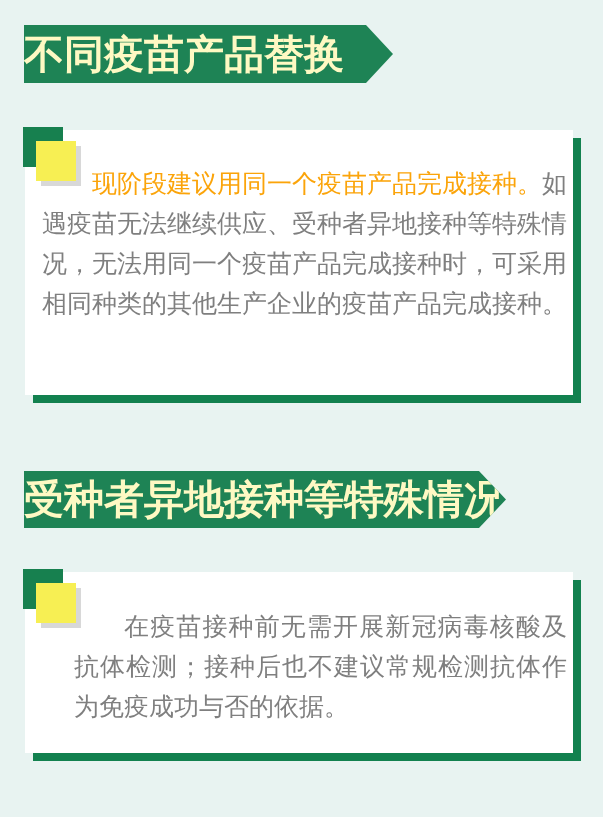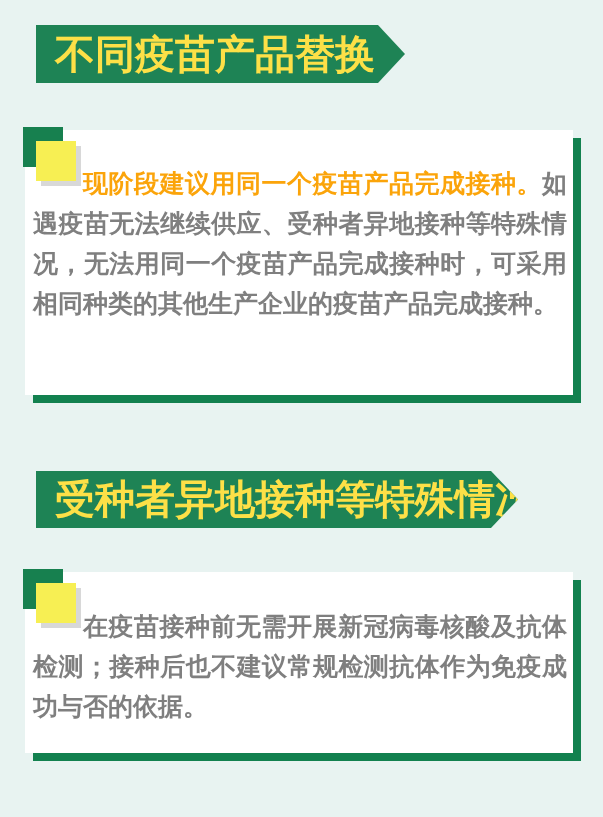--- a/index.html
+++ b/index.html
@@ -10,28 +10,28 @@
     position: relative;
     width: 603px;
     height: 817px;
     background: #e8f3f1;
     overflow: hidden;
   }
 
   
   .banner {
     position: absolute;
-    left: 36px;
+    left: 24px;
     height: 58px;
     background: #1e8355;
-    color: #fde047;
+    color: #fef9c3;
     font-weight: 700;
     font-size: 40px;
     line-height: 58px;
-    padding-left: 19px;
+    padding-left: 0;
     white-space: nowrap;
     clip-path: polygon(0 0, calc(100% - 27px) 0, 100% 50%, calc(100% - 27px) 100%, 0 100%);
   }
   .banner--1 { top: 25px;  width: 369px; }
   .banner--2 { top: 471px; width: 482px; height: 57px; line-height: 57px; }
 
   
   .card {
     position: absolute;
     left: 25px;
@@ -53,29 +53,29 @@
     left: 11px; top: 11px;
     width: 40px; height: 40px;
     background: #f7ef53;
     box-shadow: 5px 5px 0 0 #d8d8d8;
   }
 
   
   .card-text {
     position: relative;
     margin: 0;
-    padding: 33px 6px 0 8px;
+    padding: 33px 6px 0 17px;
     font-size: 25px;
     line-height: 40px;
-    font-weight: 700;
+    font-weight: 400;
     color: #7f7f7f;
     text-align: justify;
     text-indent: 2em;
   }
-  .card--2 .card-text { padding-top: 34px; }
+  .card--2 .card-text { padding-top: 34px; margin-left: 32px; }
   .highlight { color: #fba40a; }
 </style>
 </head>
 <body>
 
 <div class="page">
 
   <div class="banner banner--1">
     <span>不同疫苗产品替换</span>
   </div>

